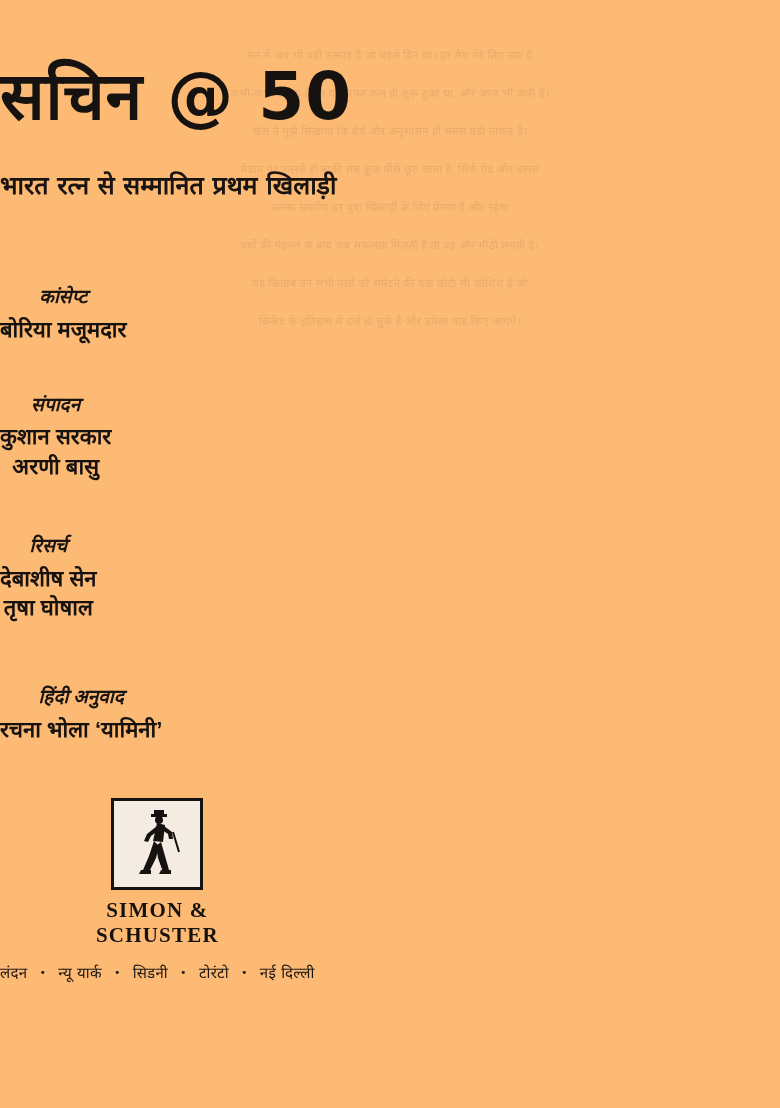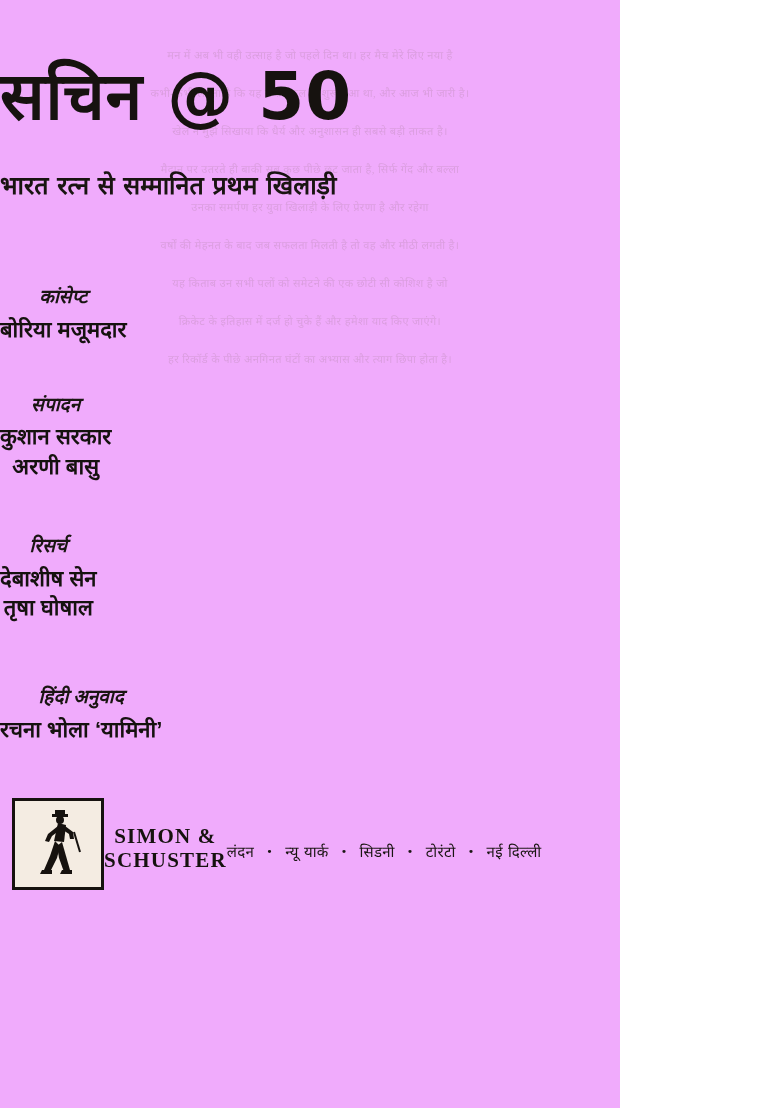--- a/index.html
+++ b/index.html
@@ -10,23 +10,23 @@
   body {
     width: 780px;
     height: 1108px;
     font-family: "Liberation Serif", "DejaVu Serif", serif;
     color: #1a1512;
     overflow: hidden;
   }
 
   .page {
     position: relative;
-    width: 620px;
+    width: 780px;
     height: 1108px;
-    background: #f0abfc;
+    background: #fdba74;
     box-sizing: border-box;
     overflow: hidden;
   }
 
   
   .ghost-layer {
     position: absolute;
     inset: 0;
     opacity: 0.16;
     color: #6d5a49;
@@ -99,22 +99,22 @@
   }
 
   .sp-concept { margin-top: 84px; }
   .sp-edit    { margin-top: 48px; }
   .sp-research{ margin-top: 52px; }
   .sp-transl  { margin-top: 62px; }
 
   .publisher {
     margin-top: 54px;
     display: flex;
+    flex-direction: column;
     align-items: center;
-    margin-left: 12px;
   }
   .logo-mark {
     width: 86px;
     height: 86px;
     border: 3px solid #16120f;
     display: flex;
     align-items: center;
     justify-content: center;
     background: #f4ece2;
   }
@@ -148,21 +148,20 @@
 
   <div class="ghost-layer">
     <p class="gp">मन में अब भी वही उत्साह है जो पहले दिन था। हर मैच मेरे लिए नया है</p>
     <p class="gp">कभी-कभी लगता है कि यह सफर कल ही शुरू हुआ था, और आज भी जारी है।</p>
     <p class="gp">खेल ने मुझे सिखाया कि धैर्य और अनुशासन ही सबसे बड़ी ताकत है।</p>
     <p class="gp">मैदान पर उतरते ही बाकी सब कुछ पीछे छूट जाता है, सिर्फ गेंद और बल्ला</p>
     <p class="gp">उनका समर्पण हर युवा खिलाड़ी के लिए प्रेरणा है और रहेगा</p>
     <p class="gp">वर्षों की मेहनत के बाद जब सफलता मिलती है तो वह और मीठी लगती है।</p>
     <p class="gp">यह किताब उन सभी पलों को समेटने की एक छोटी सी कोशिश है जो</p>
     <p class="gp">क्रिकेट के इतिहास में दर्ज हो चुके हैं और हमेशा याद किए जाएंगे।</p>
-    <p class="gp">हर रिकॉर्ड के पीछे अनगिनत घंटों का अभ्यास और त्याग छिपा होता है।</p>
   </div>
 
   <div class="content">
 
     <h1 class="book-title">सचिन @ 50</h1>
 
     <h2 class="book-subtitle">भारत रत्न से सम्मानित प्रथम खिलाड़ी</h2>
 
     <div class="credit-block sp-concept">
       <p class="credit-role">कांसेप्ट</p>

